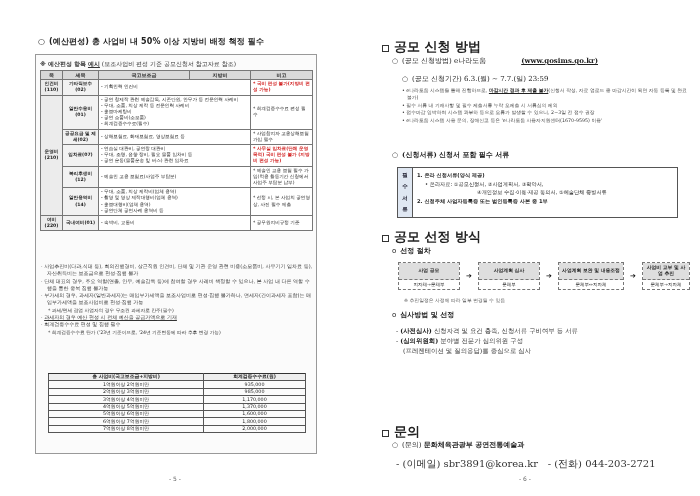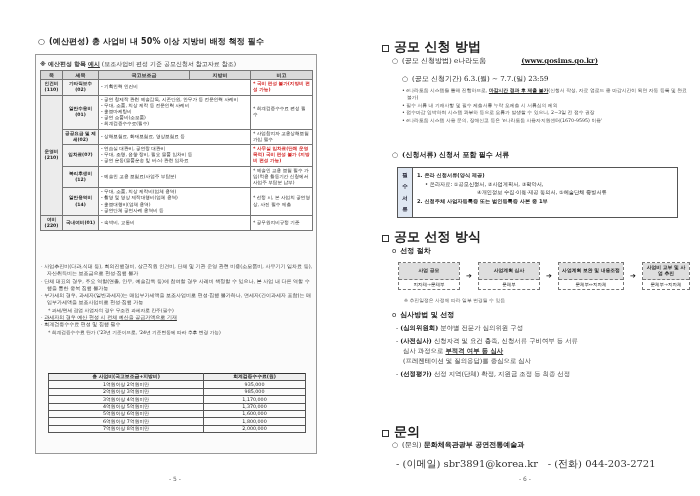--- a/index.html
+++ b/index.html
@@ -279,25 +279,23 @@
   </div>
 </div>
 
 <div class="flow-note">※ 추진일정은 사정에 따라 일부 변경될 수 있음</div>
 
 <div class="r-item" style="top:310px;">
   <span class="circ">o</span><b>심사방법 및 선정</b>
 </div>
 
 <div class="eval" style="top:323px;">
+  <div style="margin-top:3px;">- <b>(사전심사)</b> <span>신청자격 및 요건 충족, 신청서류 구비여부 등 서류</span></div>
   <div>- <b>(심의위원회)</b> <span>분야별 전문가 심의위원 구성</span></div>
-  <div style="margin-top:3px;">- <b>(사전심사)</b> <span>신청자격 및 요건 충족, 신청서류 구비여부 등 서류</span></div>
-  <div class="cont"><span>심사 과정으로 </span><u>부적격 여부 등 심사</u></div>
   <div class="cont"><span>(프레젠테이션 및 질의응답)를 중심으로 심사</span></div>
-  <div style="margin-top:3px;">- <b>(선정평가)</b> <span>선정 지역(단체) 확정, 지원금 조정 등 최종 선정</span></div>
 </div>
 
 <div class="r-sec" style="top:423px;">
   <span class="sq"></span><span>문의</span>
 </div>
 
 <div class="r-item" style="top:440px;">
   <span class="circ">○</span><span>(문의)</span>
   <b>문화체육관광부 공연전통예술과</b>
 </div>

